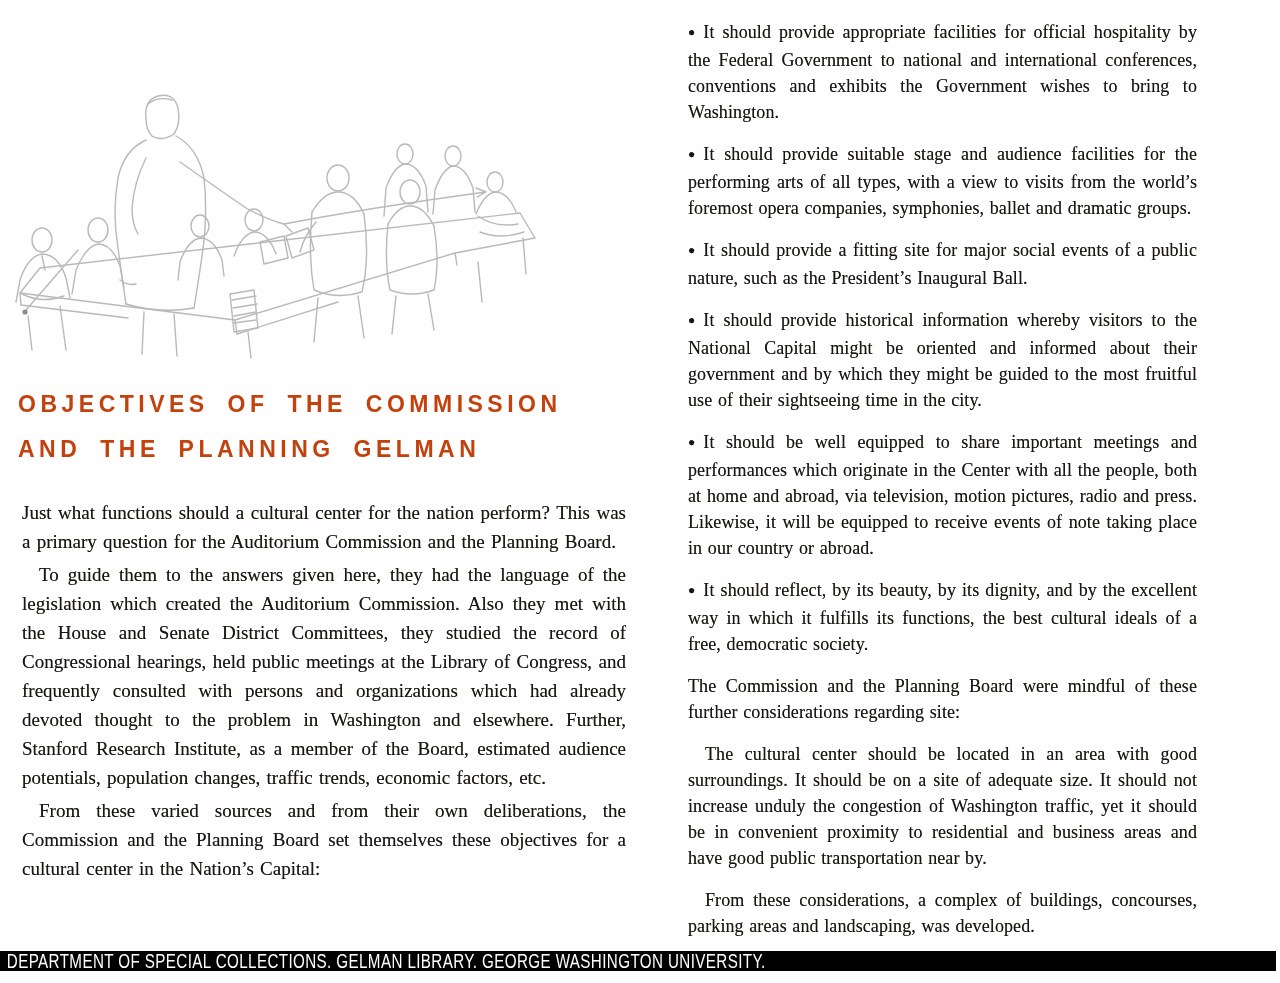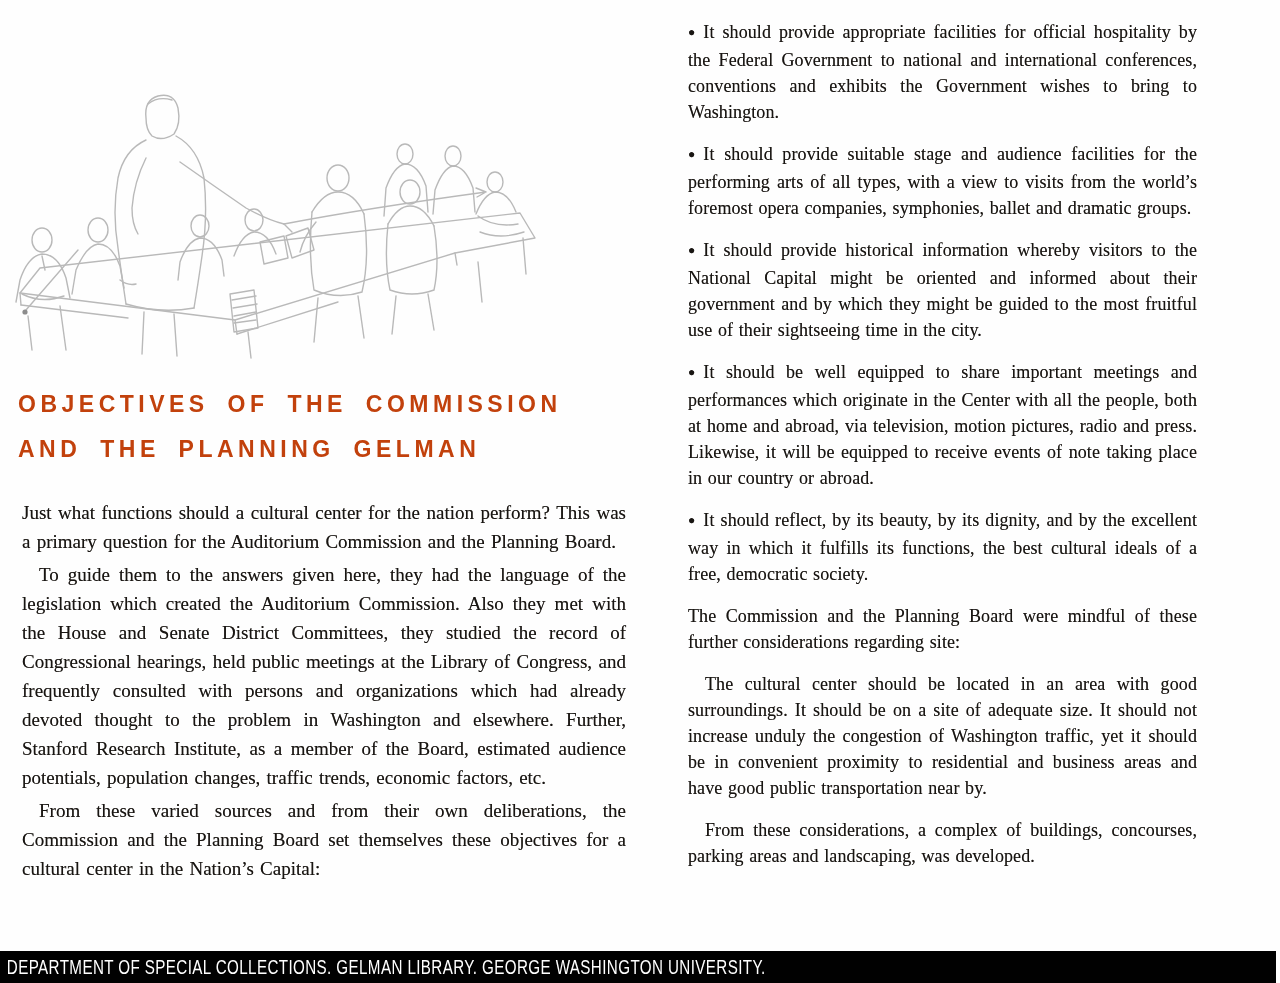--- a/index.html
+++ b/index.html
@@ -54,21 +54,21 @@
   }
   .bullet-item { margin-bottom:16px; }
   .bullet-glyph {
     display:inline-block; font-size:12px;
     margin-right:8px; transform:translateY(-2px);
   }
   .closing-block { margin-top:4px; }
 
   
   .footer-bar {
-    position:absolute; left:0; top:951px; width:1276px; height:33px;
+    position:absolute; left:0; top:951px; width:1276px; height:20px;
     background:#010101;
     display:flex; align-items:center;
   }
   .footer-text {
     padding-left:9px;
     font-family:"Liberation Sans", sans-serif;
     font-size:20px; letter-spacing:0.5px;
     color:#ffffff; white-space:nowrap;
     transform:scaleX(0.76); transform-origin:0 50%;
   }
@@ -164,20 +164,21 @@
 
   <div class="left-body">
     <p class="ink">Just what functions should a cultural center for the nation perform? This was a primary question for the Auditorium Commission and the Planning Board.</p>
     <p class="ink indent">To guide them to the answers given here, they had the language of the legislation which created the Auditorium Commission. Also they met with the House and Senate District Committees, they studied the record of Congressional hearings, held public meetings at the Library of Congress, and frequently consulted with persons and organizations which had already devoted thought to the problem in Washington and elsewhere. Further, Stanford Research Institute, as a member of the Board, estimated audience potentials, population changes, traffic trends, economic factors, etc.</p>
     <p class="ink indent">From these varied sources and from their own deliberations, the Commission and the Planning Board set themselves these objectives for a cultural center in the Nation’s Capital:</p>
   </div>
 
   <div class="right-col">
     <p class="bullet-item ink"><span class="bullet-glyph">●</span><span>It should provide appropriate facilities for official hospitality by the Federal Government to national and international conferences, conventions and exhibits the Government wishes to bring to Washington.</span></p>
     <p class="bullet-item ink"><span class="bullet-glyph">●</span><span>It should provide suitable stage and audience facilities for the performing arts of all types, with a view to visits from the world’s foremost opera companies, symphonies, ballet and dramatic groups.</span></p>
+    <p class="bullet-item ink"><span class="bullet-glyph">●</span><span>It should provide a fitting site for major social events of a public nature, such as the President’s Inaugural Ball.</span></p>
     <p class="bullet-item ink"><span class="bullet-glyph">●</span><span>It should provide historical information whereby visitors to the National Capital might be oriented and informed about their government and by which they might be guided to the most fruitful use of their sightseeing time in the city.</span></p>
     <p class="bullet-item ink"><span class="bullet-glyph">●</span><span>It should be well equipped to share important meetings and performances which originate in the Center with all the people, both at home and abroad, via television, motion pictures, radio and press. Likewise, it will be equipped to receive events of note taking place in our country or abroad.</span></p>
     <p class="bullet-item ink"><span class="bullet-glyph">●</span><span>It should reflect, by its beauty, by its dignity, and by the excellent way in which it fulfills its functions, the best cultural ideals of a free, democratic society.</span></p>
     <div class="closing-block">
       <p class="ink">The Commission and the Planning Board were mindful of these further considerations regarding site:</p>
       <p class="ink indent">The cultural center should be located in an area with good surroundings. It should be on a site of adequate size. It should not increase unduly the congestion of Washington traffic, yet it should be in convenient proximity to residential and business areas and have good public transportation near by.</p>
       <p class="ink indent">From these considerations, a complex of buildings, concourses, parking areas and landscaping, was developed.</p>
     </div>
   </div>
 

